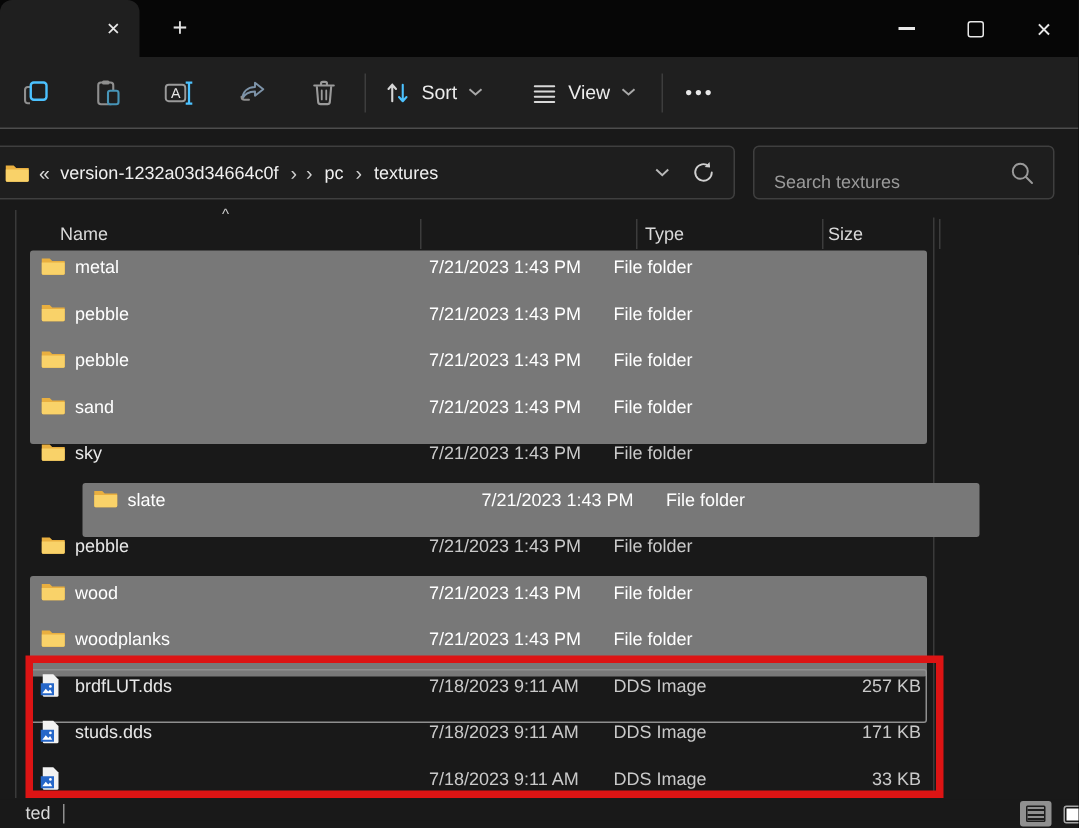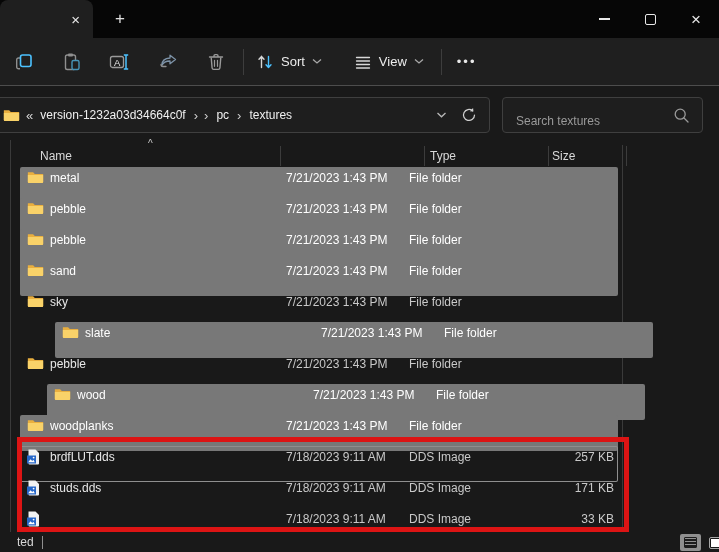--- a/index.html
+++ b/index.html
@@ -315,21 +315,21 @@
           <svg width="17" height="14" viewBox="0 0 20 16">
             <path d="M1 2.5 H7.2 L9.2 4.5 H19 V14 A1.2 1.2 0 0 1 17.8 15.2 H2.2 A1.2 1.2 0 0 1 1 14 Z" fill="#e9af3f"></path>
             <path d="M1 5.6 H19 V14 A1.2 1.2 0 0 1 17.8 15.2 H2.2 A1.2 1.2 0 0 1 1 14 Z" fill="#f9d269"></path>
           </svg>
         </span>
       <span class="cell c-name">pebble</span>
       <span class="cell c-date">7/21/2023 1:43 PM</span>
       <span class="cell c-type">File folder</span>
       <span class="cell c-size"></span>
     </div>
-    <div class="row selected" style="top:244px;margin-left:27px;">
+    <div class="row selected" style="top:244px;">
       <span class="row-icon">
           <svg width="17" height="14" viewBox="0 0 20 16">
             <path d="M1 2.5 H7.2 L9.2 4.5 H19 V14 A1.2 1.2 0 0 1 17.8 15.2 H2.2 A1.2 1.2 0 0 1 1 14 Z" fill="#e9af3f"></path>
             <path d="M1 5.6 H19 V14 A1.2 1.2 0 0 1 17.8 15.2 H2.2 A1.2 1.2 0 0 1 1 14 Z" fill="#f9d269"></path>
           </svg>
         </span>
       <span class="cell c-name">wood</span>
       <span class="cell c-date">7/21/2023 1:43 PM</span>
       <span class="cell c-type">File folder</span>
       <span class="cell c-size"></span>

